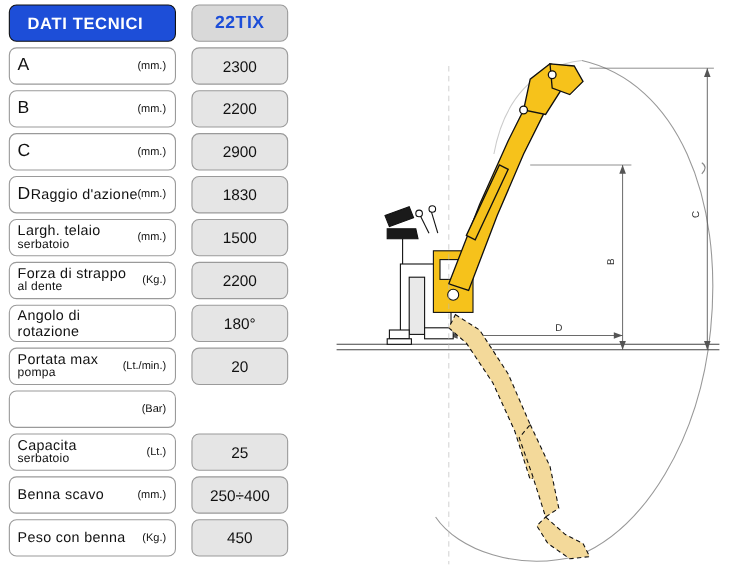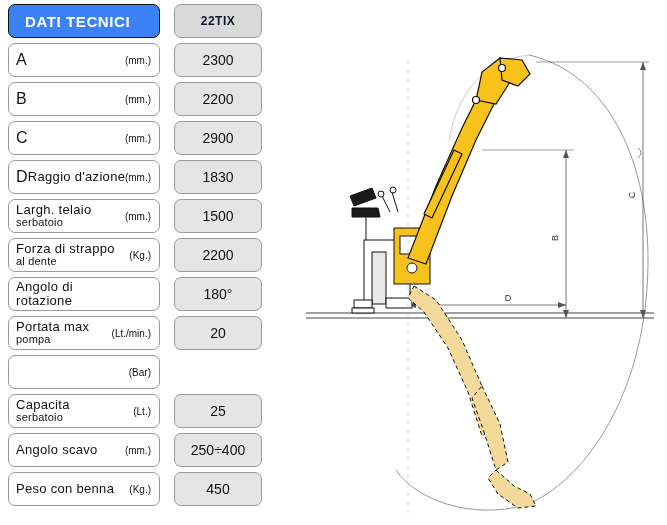--- a/index.html
+++ b/index.html
@@ -49,36 +49,36 @@
     border-radius: 7px;
     background: #e5e5e5;
     display: flex;
     align-items: center;
     justify-content: center;
     font-size: 14px;
     color: #111;
   }
   
   .spec-row.header .cell-label {
-    background: #3b82f6;
+    background: #1d4ed8;
     border-color: #111111;
     color: #ffffff;
     justify-content: flex-start;
     padding-left: 16px;
     font-weight: bold;
     font-size: 15px;
     letter-spacing: 0.6px;
   }
   .spec-row.header .cell-value {
     background: #d9d9d9;
     border-color: #9a9a9a;
     font-weight: bold;
-    font-size: 12px;
+    font-size: 16px;
     letter-spacing: 0.5px;
-    color: #0f172a;
+    color: #1d4ed8;
   }
 
   .label-main {
     font-size: 13px;
     color: #111;
     line-height: 1.05;
     max-width: 100px;
     letter-spacing: 0.3px;
   }
   .label-main.big {
@@ -231,21 +231,21 @@
       </span>
       <span class="label-unit mid">(Lt.)</span>
     </div>
     <div class="cell-value">
       <span>25</span>
     </div>
   </div>
 
   <div class="spec-row">
     <div class="cell-label">
-      <span class="label-main">Angolo scavo</span>
+      <span class="label-main">Benna scavo</span>
       <span class="label-unit mid">(mm.)</span>
     </div>
     <div class="cell-value">
       <span>250÷400</span>
     </div>
   </div>
 
   <div class="spec-row">
     <div class="cell-label">
       <span class="label-main">Peso con benna</span>

